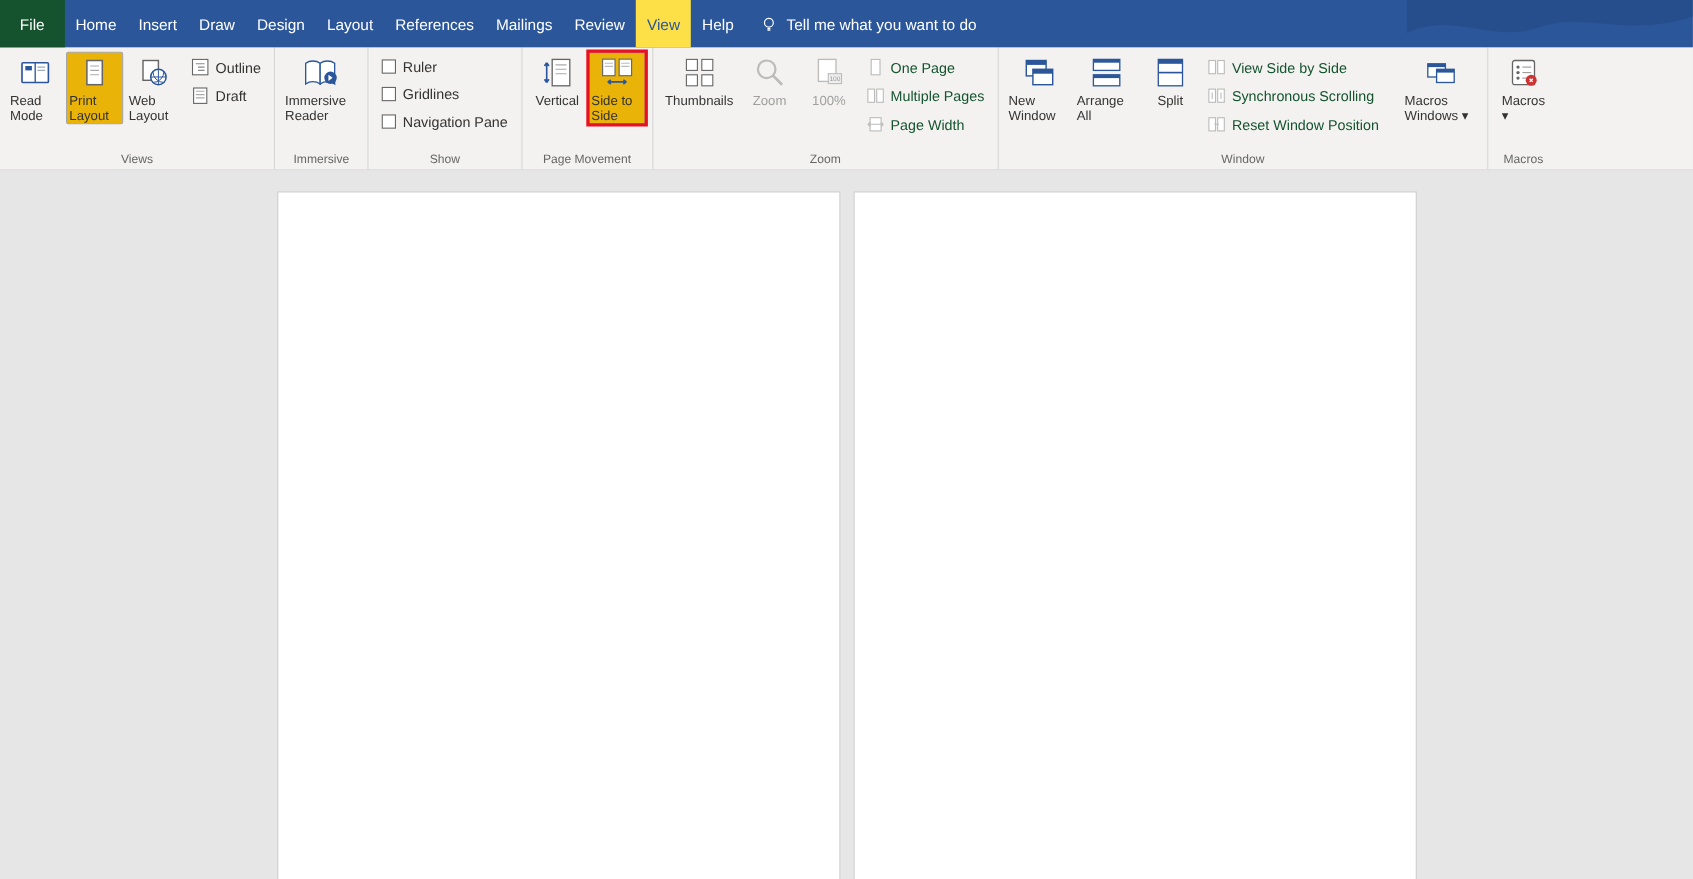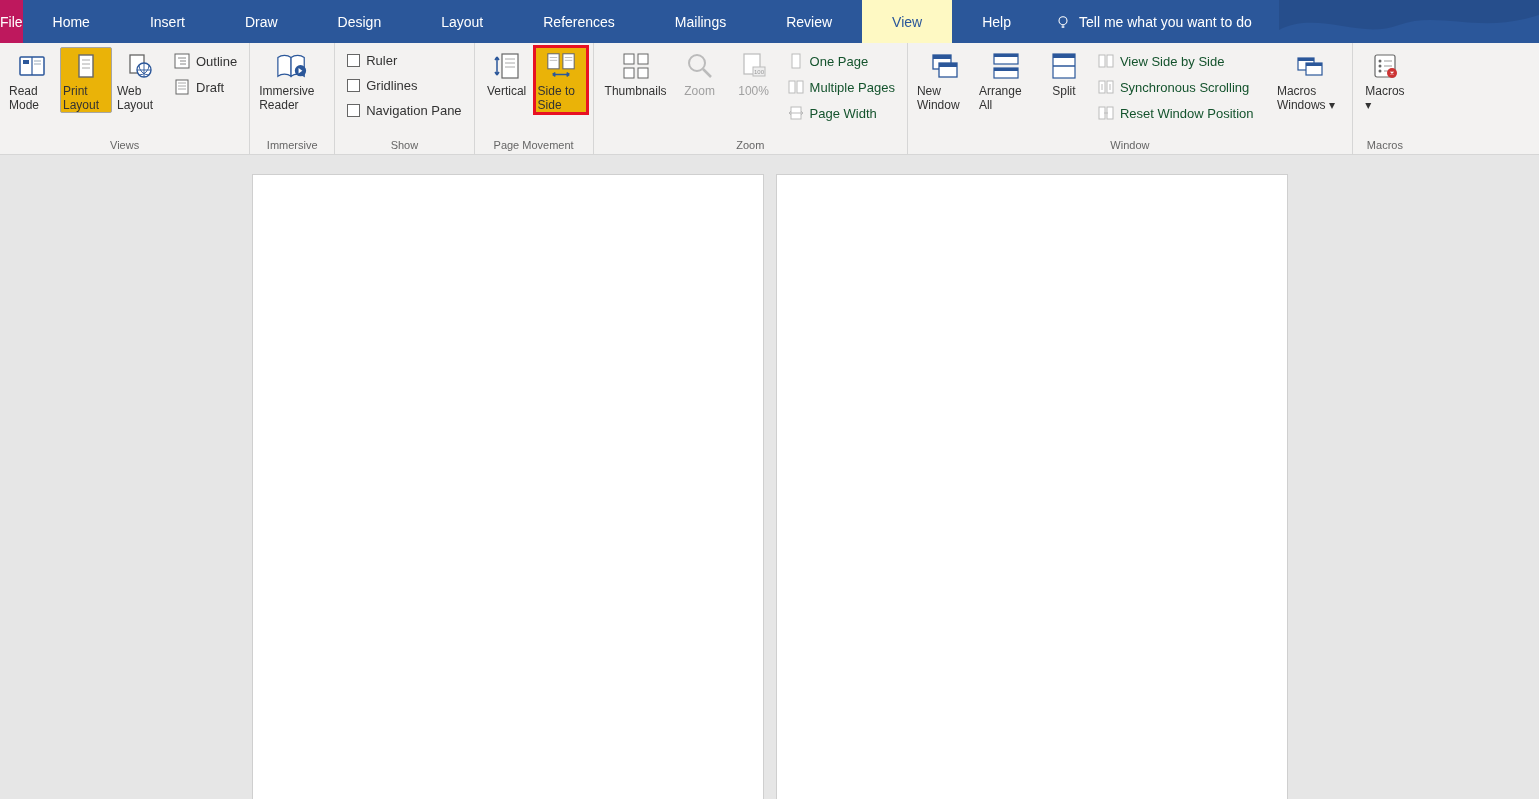--- a/index.html
+++ b/index.html
@@ -1,20 +1,20 @@
 <!DOCTYPE html>
 <html><head>
 <meta charset="utf-8">
 <style>
 * { box-sizing: border-box; margin: 0; padding: 0; font-family: "Segoe UI", Tahoma, sans-serif; }
 html, body { width: 1539px; height: 799px; overflow: hidden; background: #e6e6e6; }
 .menubar { display: flex; align-items: stretch; height: 43px; background: #2b579a; color: #fff; }
-.menubar .tab { display: flex; align-items: center; justify-content: center; padding: 0 30px; font-size: 14px; cursor: pointer; }
-.menubar .tab.file { background: #be185d; padding: 0 0; }
-.menubar .tab.active { background: #fef9c3; color: #2b579a; }
+.menubar .tab { display: flex; align-items: center; justify-content: center; padding: 0 10px; font-size: 14px; cursor: pointer; }
+.menubar .tab.file { background: #14532d; padding: 0 18px; }
+.menubar .tab.active { background: #fde047; color: #2b579a; }
 .menubar .tellme { display: flex; align-items: center; gap: 8px; padding: 0 14px; font-size: 14px; }
 .menubar .bulb { width: 16px; height: 16px; }
 
 .ribbon { display: flex; align-items: stretch; height: 112px; background: #f3f2f1; border-bottom: 1px solid #d6d6d6; }
 .group { display: flex; flex-direction: column; align-items: center; justify-content: space-between; padding: 4px 6px 3px 6px; border-right: 1px solid #d6d6d6; }
 .group:last-child { border-right: none; }
 .group-body { display: flex; align-items: flex-start; gap: 2px; }
 .group-label { font-size: 11px; color: #666; padding-top: 2px; }
 
 .big { display: flex; flex-direction: column; align-items: center; justify-content: flex-start; width: 52px; padding: 2px 2px 0 2px; text-align: left; cursor: pointer; border: 1px solid transparent; border-radius: 2px; }

